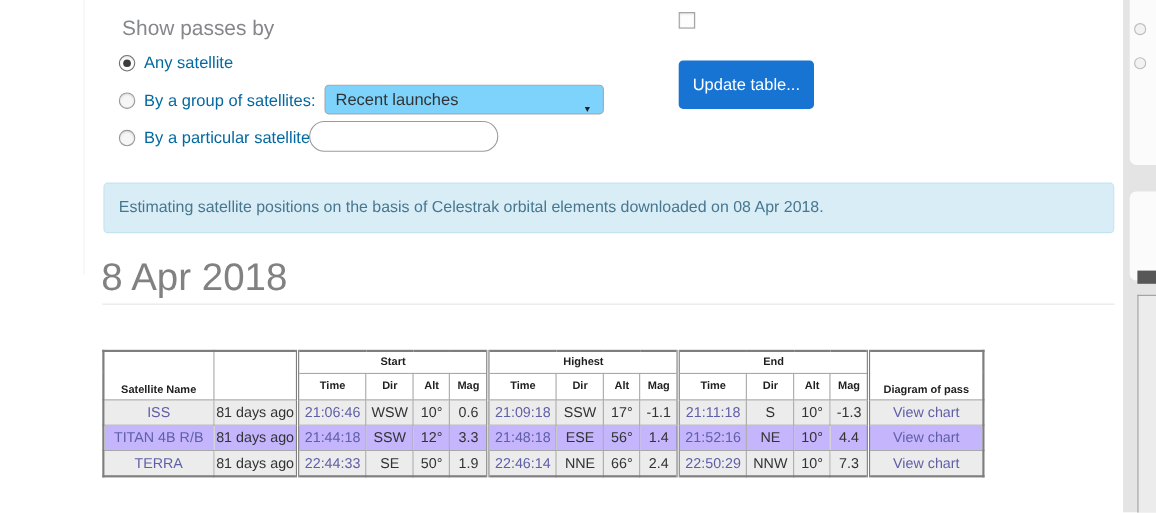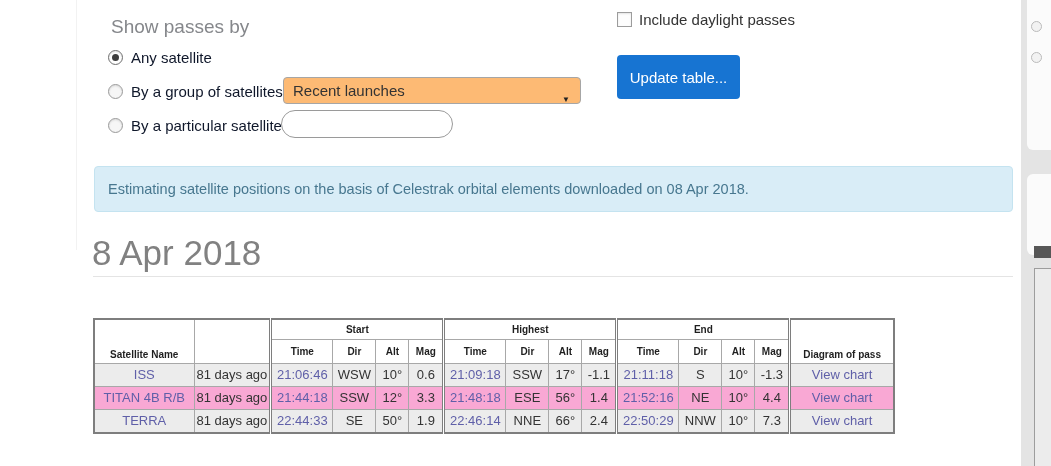--- a/index.html
+++ b/index.html
@@ -4,31 +4,31 @@
 <style>
   html,body{margin:0;padding:0;}
   body{width:1051px;height:466px;overflow:hidden;background:#fff;
        font-family:"Liberation Sans","DejaVu Sans",sans-serif;color:#333;}
   .page{position:relative;width:1051px;height:466px;background:#fff;padding-left:38px;}
 
   .left-divider{position:absolute;left:76px;top:0;width:1px;height:250px;background:#f2f2f2;}
 
   
   .form-heading{position:absolute;left:111px;top:16px;font-size:19px;color:#85878b;}
-  .radio-row{position:absolute;left:108px;display:flex;align-items:center;font-size:15px;color:#0f172a;}
+  .radio-row{position:absolute;left:108px;display:flex;align-items:center;font-size:15px;color:#0369a1;}
   .radio{width:13px;height:13px;border-radius:50%;border:1px solid #9a9a9a;background:#f6f6f6;
          margin-right:8px;flex:0 0 auto;position:relative;box-shadow:inset 0 1px 2px rgba(0,0,0,.12);}
   .radio.checked{background:#fff;border-color:#6f6f6f;}
   .radio.checked::after{content:"";position:absolute;left:3px;top:3px;width:7px;height:7px;
          border-radius:50%;background:#3c3c3c;}
   .row-any{top:49px;}
   .row-group{top:83px;}
   .row-part{top:117px;}
-  .fake-select{position:absolute;left:283px;top:77px;width:298px;height:27px;border:1px solid #a6a6a6;
-         border-radius:4px;background:#fdba74;font-size:15px;color:#333;line-height:26px;
+  .fake-select{position:absolute;left:295px;top:77px;width:254px;height:27px;border:1px solid #a6a6a6;
+         border-radius:4px;background:#7dd3fc;font-size:15px;color:#333;line-height:26px;
          padding-left:9px;box-sizing:border-box;cursor:default;}
   .fake-select .arrow{position:absolute;right:10px;top:9px;font-size:8px;color:#222;}
   .pill-input{position:absolute;left:281px;top:110px;width:172px;height:28px;border:1.5px solid #9a9a9a;
          border-radius:14px;box-sizing:border-box;padding:0 12px;font-size:15px;
          font-family:inherit;color:#333;outline:none;background:#fff;}
 
   .checkbox-row{position:absolute;left:617px;top:11px;display:flex;align-items:center;font-size:15px;color:#333;}
   .checkbox{width:13px;height:13px;border:1px solid #9c9c9c;background:#fdfdfd;margin-right:7px;
          box-shadow:inset 0 1px 2px rgba(0,0,0,.1);flex:0 0 auto;}
   .update-btn{position:absolute;left:617px;top:55px;width:123px;height:44px;background:#1774d2;
@@ -48,21 +48,21 @@
   
   .passes{position:absolute;left:93px;top:318px;border-collapse:collapse;table-layout:fixed;
           border:2px solid #7e7e7e;font-size:13px;text-align:center;}
   .passes th,.passes td{border:1px solid #a8a8a8;padding:0 2px;overflow:hidden;white-space:nowrap;}
   .passes th{font-size:10px;color:#1f1f1f;background:#fff;font-weight:bold;}
   .passes .grp{border-left:3px double #7e7e7e;}
   .passes .h1{height:20px;}
   .passes .h2{height:24px;}
   .passes td{height:22px;color:#333;}
   .passes tr.odd td{background:#ececec;}
-  .passes tr.even td{background:#f9a8d4;}
+  .passes tr.even td{background:#c4b5fd;}
   .passes .vbottom{vertical-align:bottom;padding-bottom:3px;}
   .passes a{color:#5f5fa8;text-decoration:none;cursor:pointer;}
 
   
   .side-strip{position:absolute;left:1021px;top:0;width:30px;height:466px;background:#e4e4e4;}
   .side-panel1{position:absolute;left:1027px;top:0;width:24px;height:150px;background:#fbfbfb;
           border-bottom-left-radius:6px;}
   .side-radio{position:absolute;width:9px;height:9px;border-radius:50%;border:1px solid #bbb;
           background:#f2f2f2;left:1031px;}
   .side-radio.r1{top:21px;} .side-radio.r2{top:52px;}
@@ -96,21 +96,20 @@
   </div>
 
   <div class="radio-row row-part">
     <span class="radio"></span>
     <span>By a particular satellite:</span>
   </div>
   <input class="pill-input" type="text" value="" style="">
 
   <div class="checkbox-row">
     <span class="checkbox"></span>
-    <span>Include daylight passes</span>
   </div>
 
   <button class="update-btn">Update table...</button>
 
   <div class="alert">
     <span>Estimating satellite positions on the basis of Celestrak orbital elements downloaded on 08 Apr 2018.</span>
   </div>
 
   <div class="date-heading">8 Apr 2018</div>
   <div class="rule"></div>

